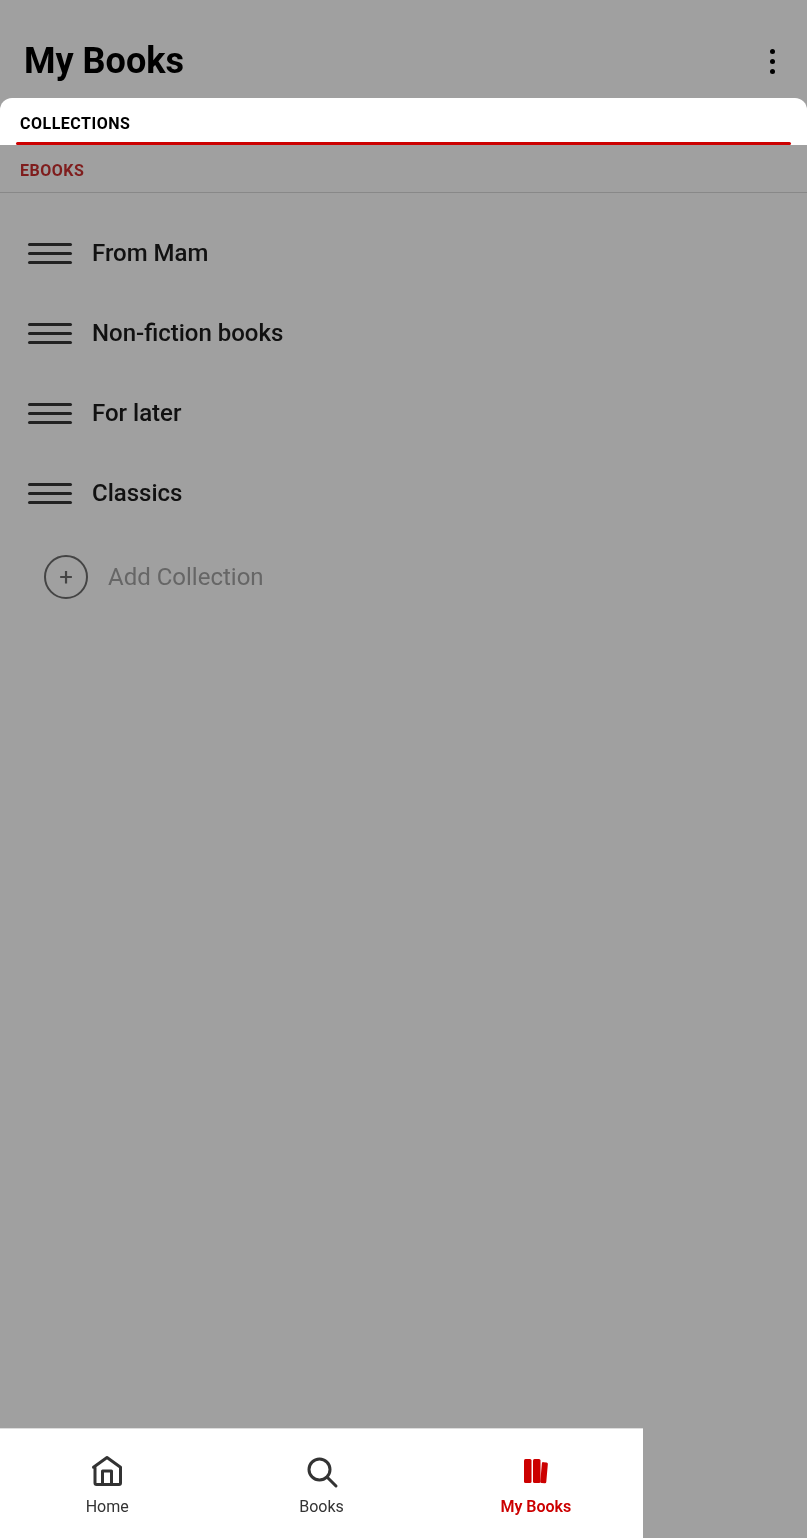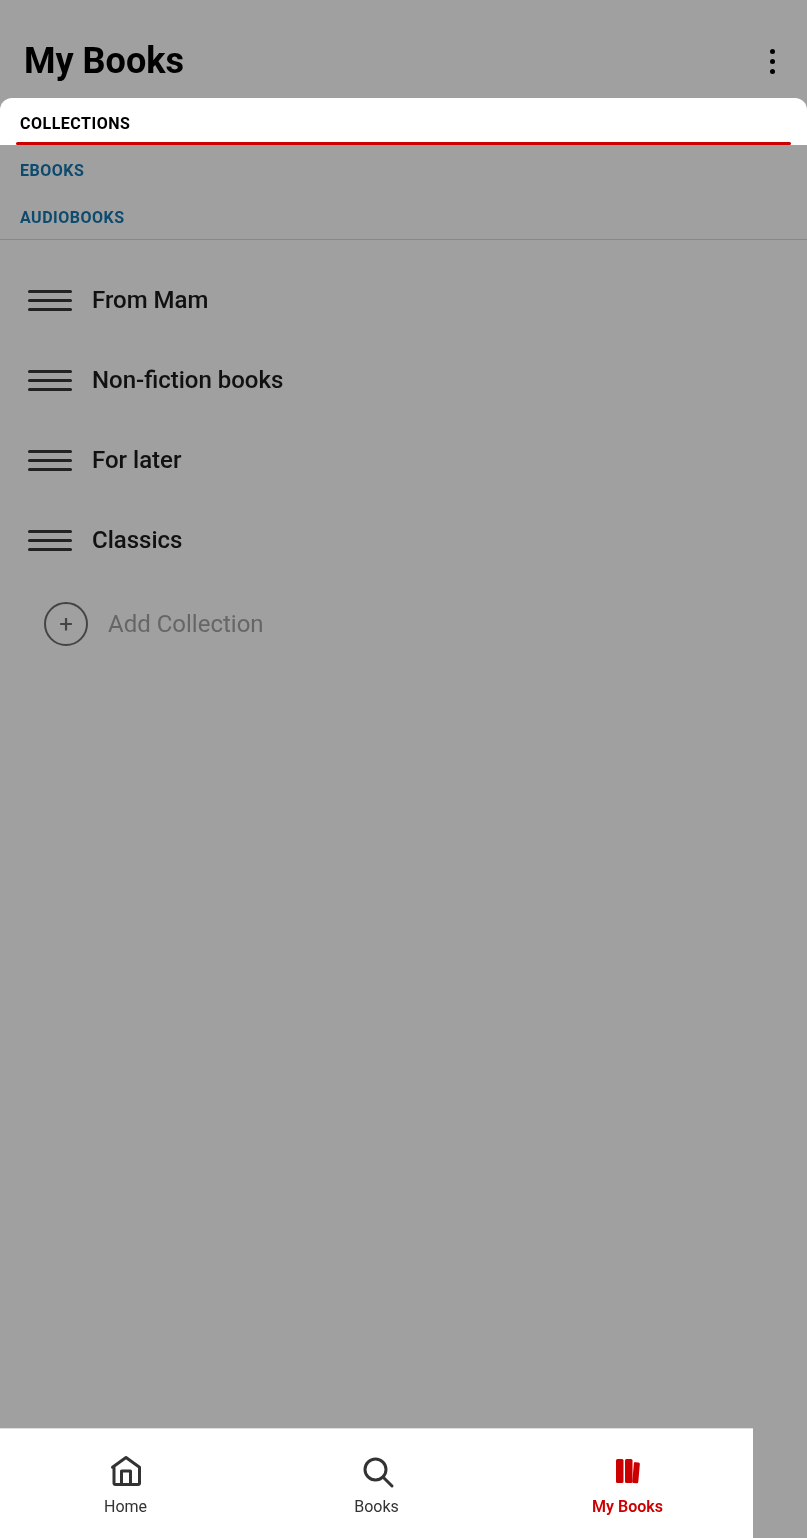--- a/index.html
+++ b/index.html
@@ -54,21 +54,21 @@
       flex-direction: column;
       background-color: #a0a0a0;
       border-bottom: 1px solid #888;
       overflow-x: hidden;
     }
 
     .tab {
       padding: 16px 20px 12px 20px;
       font-size: 16px;
       font-weight: 700;
-      color: #0c4a6e;
+      color: #7f1d1d;
       cursor: pointer;
       white-space: nowrap;
       position: relative;
       letter-spacing: 0.5px;
     }
 
     .tab.active {
       background-color: #fff;
       color: #000;
       border-radius: 12px 12px 0 0;
@@ -157,21 +157,21 @@
       font-size: 24px;
       font-weight: 400;
       color: #666;
     }
 
     
     .bottom-nav {
       position: fixed;
       bottom: 0;
       left: 0;
-      width: 753px;
+      width: 643px;
       height: 110px;
       background-color: #fff;
       display: flex;
       flex-direction: row;
       align-items: center;
       justify-content: space-around;
       border-top: 1px solid #ddd;
     }
 
     .nav-item {
@@ -233,23 +233,20 @@
   </div>
 </div>
 
 <div class="tabs-container">
   <div class="tab active">
     <span>COLLECTIONS</span>
   </div>
   <div class="tab">
     <span>EBOOKS</span>
   </div>
-  <div class="tab">
-    <span>AUDIOBOOKS</span>
-  </div>
 </div>
 
 <div class="collections-list">
 
   <div class="collection-item">
     <div class="list-icon">
       <span></span>
         <span></span>
         <span></span>
     </div>

